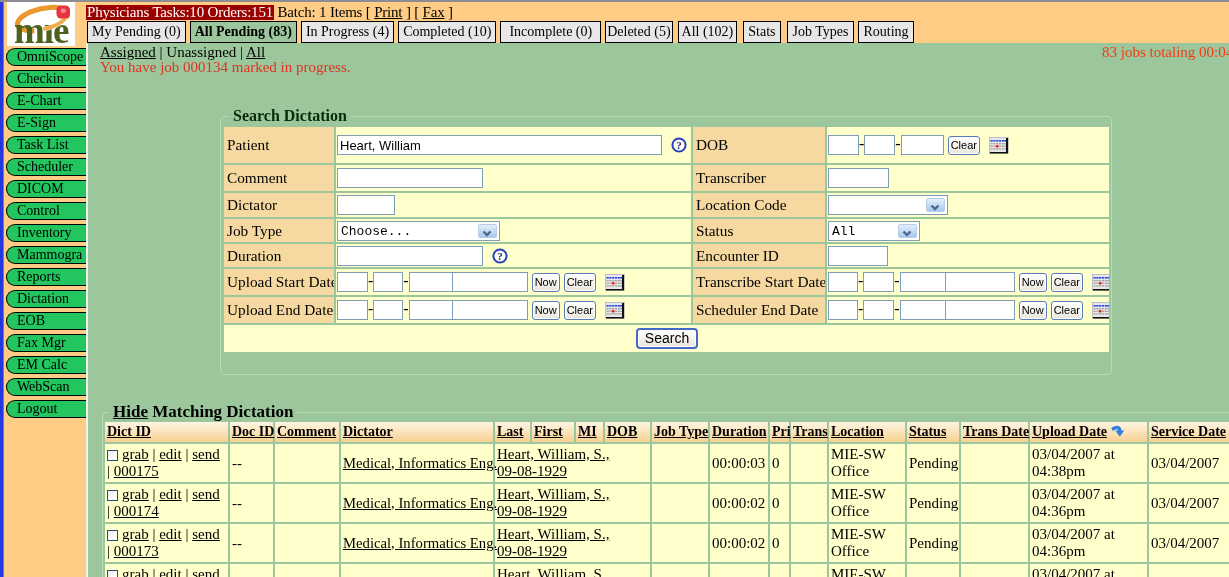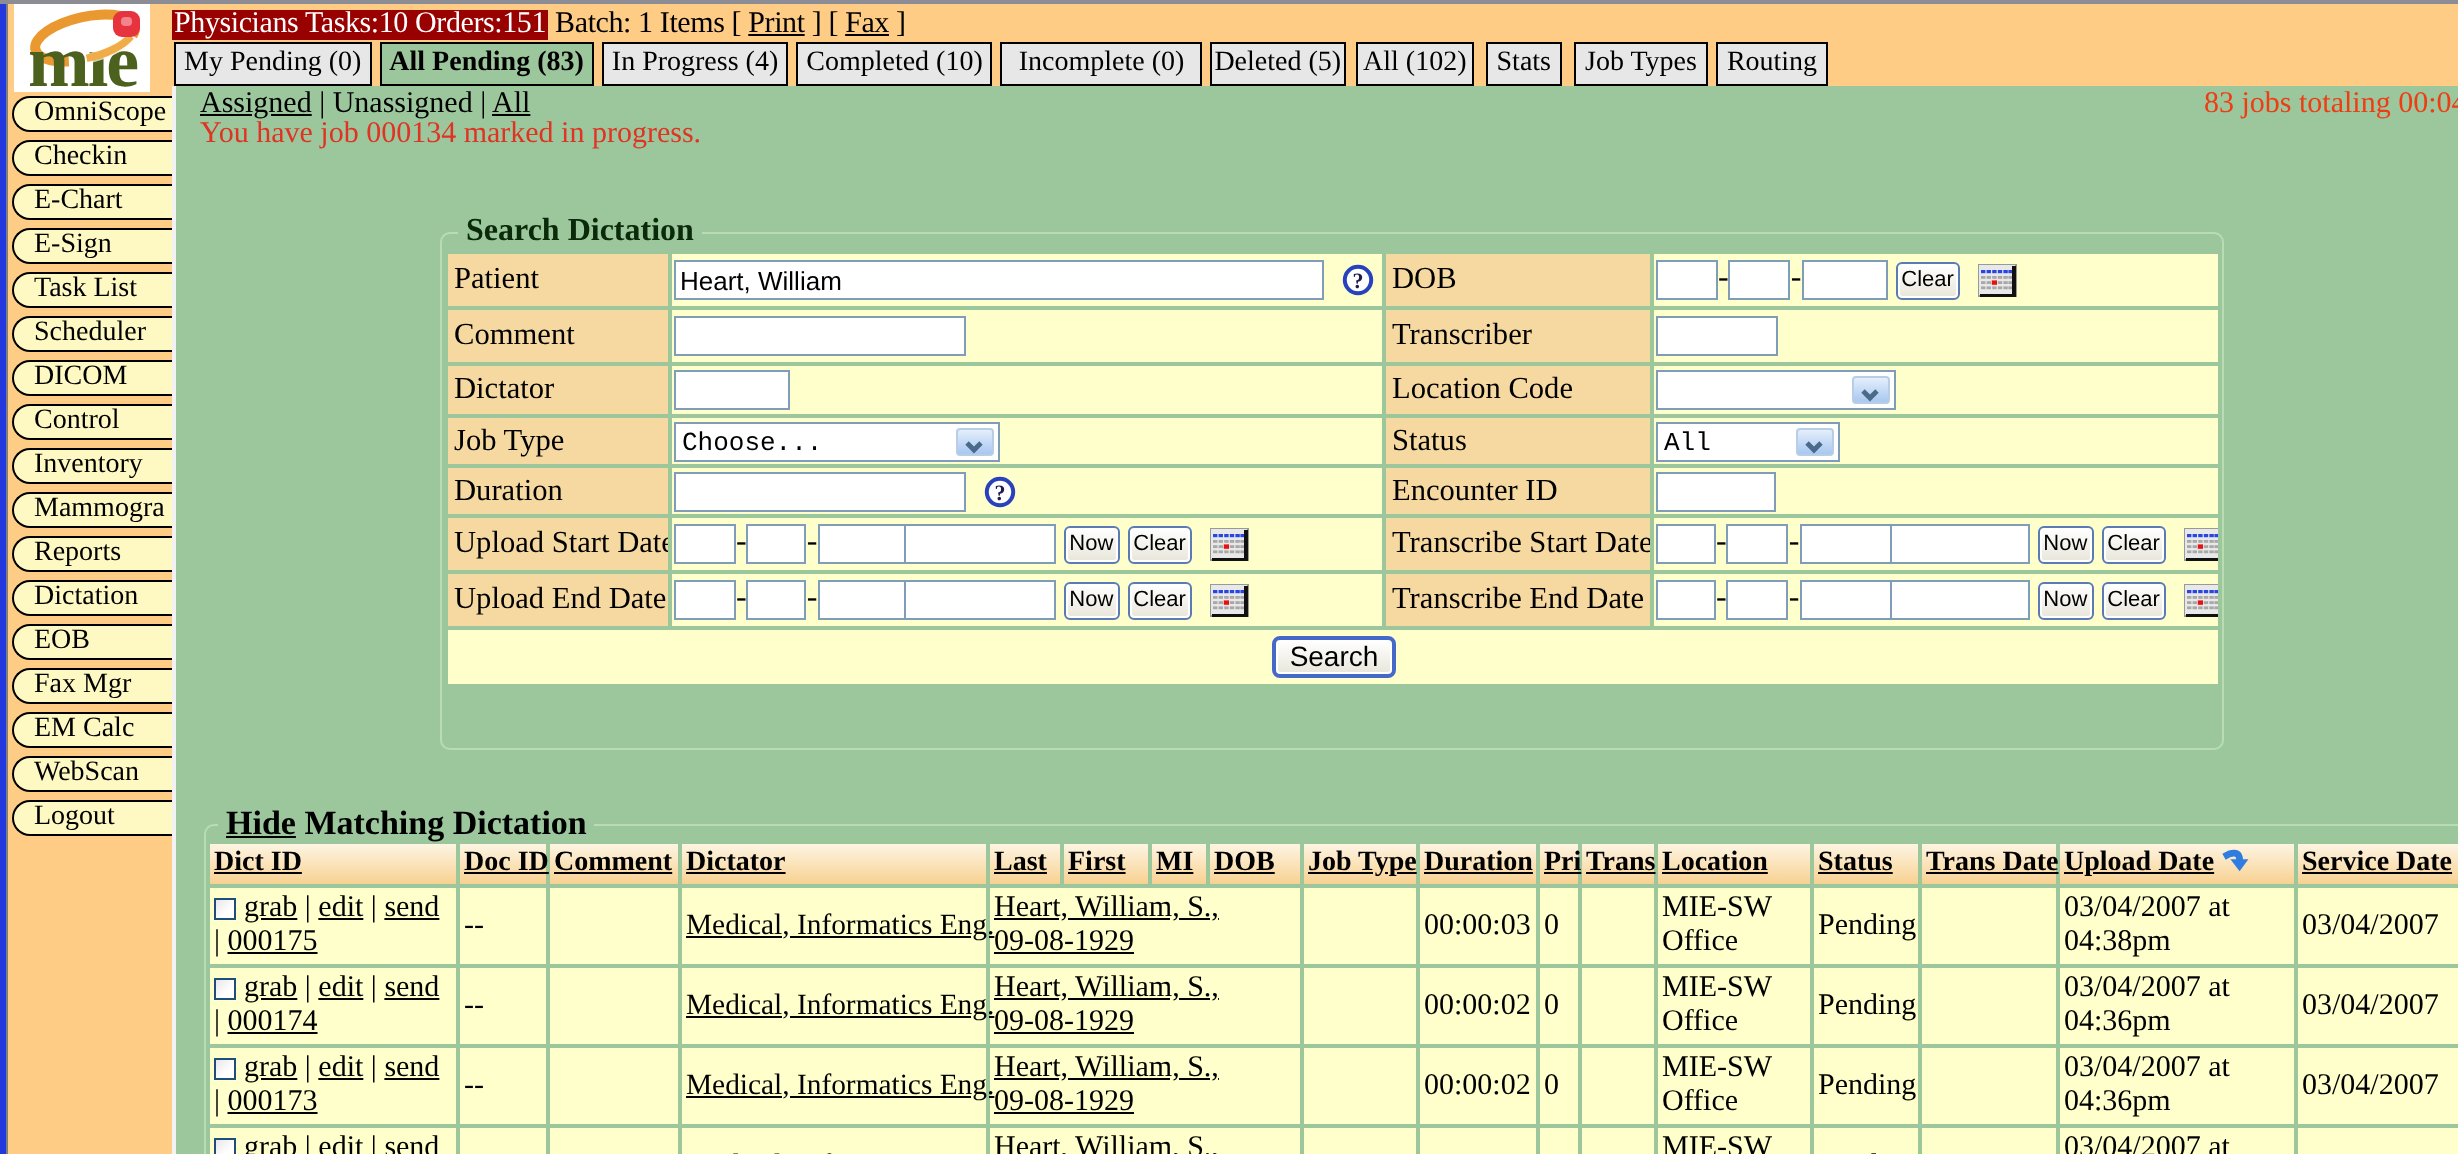--- a/index.html
+++ b/index.html
@@ -12,21 +12,21 @@
 
 #logo{left:7px;top:2px;width:68px;height:44px;background:#fff}
 
 #topbar{left:86px;top:5px;font-size:15px;line-height:15px;white-space:nowrap;letter-spacing:-0.2px}
 #topbar .red{background:#990000;color:#fff;padding:0 1px;display:inline-block;height:15px}
 
 #tabs{left:87px;top:21px;white-space:nowrap}
 .tab{display:inline-block;border:1px solid #000;background:#E7E7E7;font-size:14px;line-height:20px;height:20px;padding:0 4px;margin-right:4px;vertical-align:top}
 .tab.act{background:#9CC79C;font-weight:bold;}
 
-.sbtn{position:absolute;left:6px;width:80px;height:16px;background:#fef9c3;border:1px solid #000;border-right:none;border-radius:9px 3px 3px 9px;font-size:14px;line-height:16px;padding-left:10px;box-sizing:content-box}
+.sbtn{position:absolute;left:6px;width:80px;height:16px;background:#22c55e;border:1px solid #000;border-right:none;border-radius:9px 3px 3px 9px;font-size:14px;line-height:16px;padding-left:10px;box-sizing:content-box}
 
 #content{left:86px;top:43px;width:1143px;height:534px;background:#9CC79C;border-left:2px solid #F2F2F2;overflow:hidden}
 #navline{left:12px;top:1px;font-size:15px}
 #navmid{left:453px;top:1px;font-size:15px}
 #jobs{left:1014px;top:1px;font-size:15px;color:#F03C14;white-space:nowrap}
 #msg{left:12px;top:16px;font-size:15px;color:#E03323}
 
 fieldset{border:1px solid #BADCB2;border-radius:5px;margin:0;padding:0}
 #sfs{left:132px;top:64px;width:890px;height:266px}
 #sfs legend{font-weight:bold;font-size:16px;margin-left:8px;padding:0 4px;color:#0A2A0A}
@@ -95,21 +95,21 @@
 <fieldset class="abs" id="sfs">
       <legend>Search Dictation</legend>
 <table id="stbl">
         <colgroup>
           <col style="width:110px">
           <col style="width:355px">
           <col style="width:132px">
           <col style="width:282px">
         </colgroup>
 <tbody>
-<tr style="height:26px">
+<tr style="height:36px">
             <td class="lab">Patient</td>
             <td class="val"><input style="width: 325px;" value="Heart, William"> <svg class="qm" width="16" height="16" viewBox="0 0 16 16">
                 <circle cx="8" cy="8" r="6.6" fill="#fff" stroke="#2742BC" stroke-width="2"></circle>
                 <text x="8" y="12" text-anchor="middle" font-family="Liberation Serif,serif" font-weight="bold" font-size="11" fill="#1A1A50">?</text>
               </svg></td>
             <td class="lab">DOB</td>
             <td class="val"><input style="width: 31px;">-<input style="width: 31px;">-<input style="width: 43px;"> <span class="xpbtn">Clear</span> <svg class="qm" width="20" height="17" viewBox="0 0 20 17">
                 <rect x="0" y="0" width="19" height="16" fill="#E8E8E8" stroke="#999" stroke-width="1"></rect>
                 <rect x="17" y="1" width="2" height="15" fill="#111"></rect>
                 <rect x="1" y="15" width="18" height="1.5" fill="#111"></rect>
@@ -280,21 +280,21 @@
                   <rect x="4.3" y="11.2" width="2.2" height="1.4"></rect>
                   <rect x="7.1" y="11.2" width="2.2" height="1.4"></rect>
                   <rect x="9.9" y="11.2" width="2.2" height="1.4"></rect>
                   <rect x="12.7" y="11.2" width="2.2" height="1.4"></rect>
                   <rect x="15.2" y="6" width="1.8" height="1.4"></rect>
                   <rect x="15.2" y="8.6" width="1.8" height="1.4"></rect>
                   <rect x="15.2" y="11.2" width="1.8" height="1.4"></rect>
                 </g>
                 <rect x="6.9" y="8.2" width="2.6" height="2.2" fill="#E81010"></rect>
               </svg></td>
-            <td class="lab">Transcribe End Date</td>
+            <td class="lab">Scheduler End Date</td>
             <td class="val"><input style="width: 30px;">-<input style="width: 31px;">-<input style="width: 46px;"><input style="width: 70px; margin-left: -1px;"> <span class="xpbtn">Now</span> <span class="xpbtn">Clear</span> <svg class="qm" width="20" height="17" viewBox="0 0 20 17">
                 <rect x="0" y="0" width="19" height="16" fill="#E8E8E8" stroke="#999" stroke-width="1"></rect>
                 <rect x="17" y="1" width="2" height="15" fill="#111"></rect>
                 <rect x="1" y="15" width="18" height="1.5" fill="#111"></rect>
                 <g fill="#2847E0">
                   <rect x="1.5" y="3" width="2.2" height="1.6"></rect>
                   <rect x="4.3" y="3" width="2.2" height="1.6"></rect>
                   <rect x="7.1" y="3" width="2.2" height="1.6"></rect>
                   <rect x="9.9" y="3" width="2.2" height="1.6"></rect>
                   <rect x="12.7" y="3" width="2.2" height="1.6"></rect>

